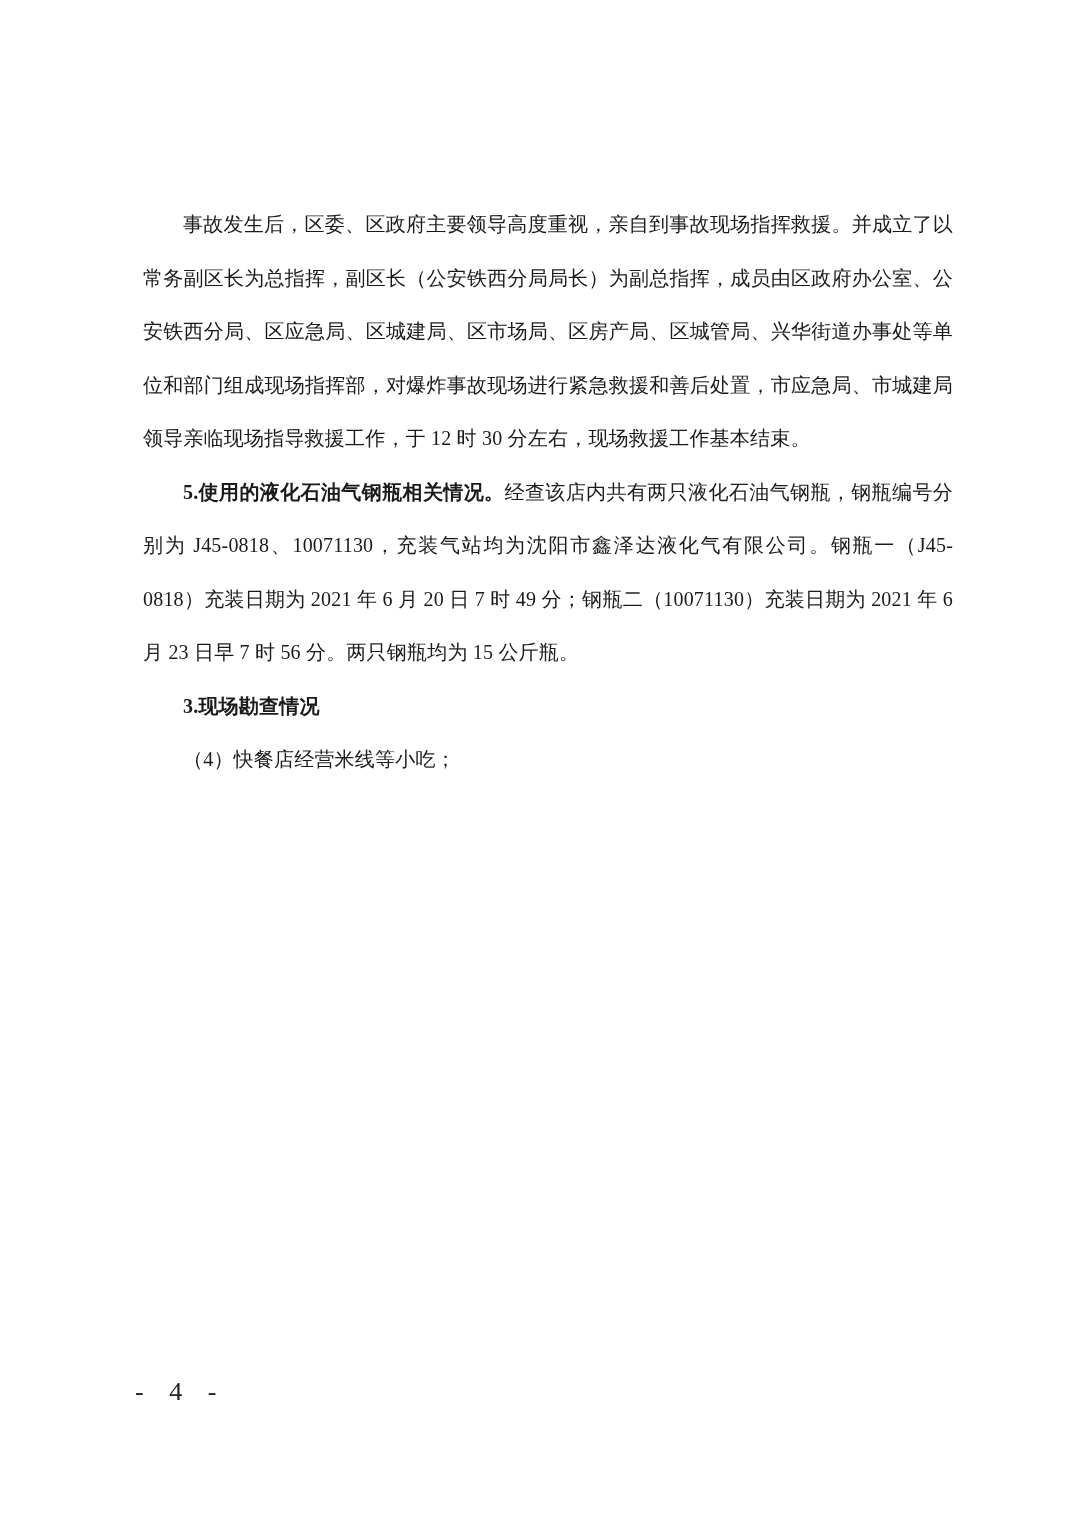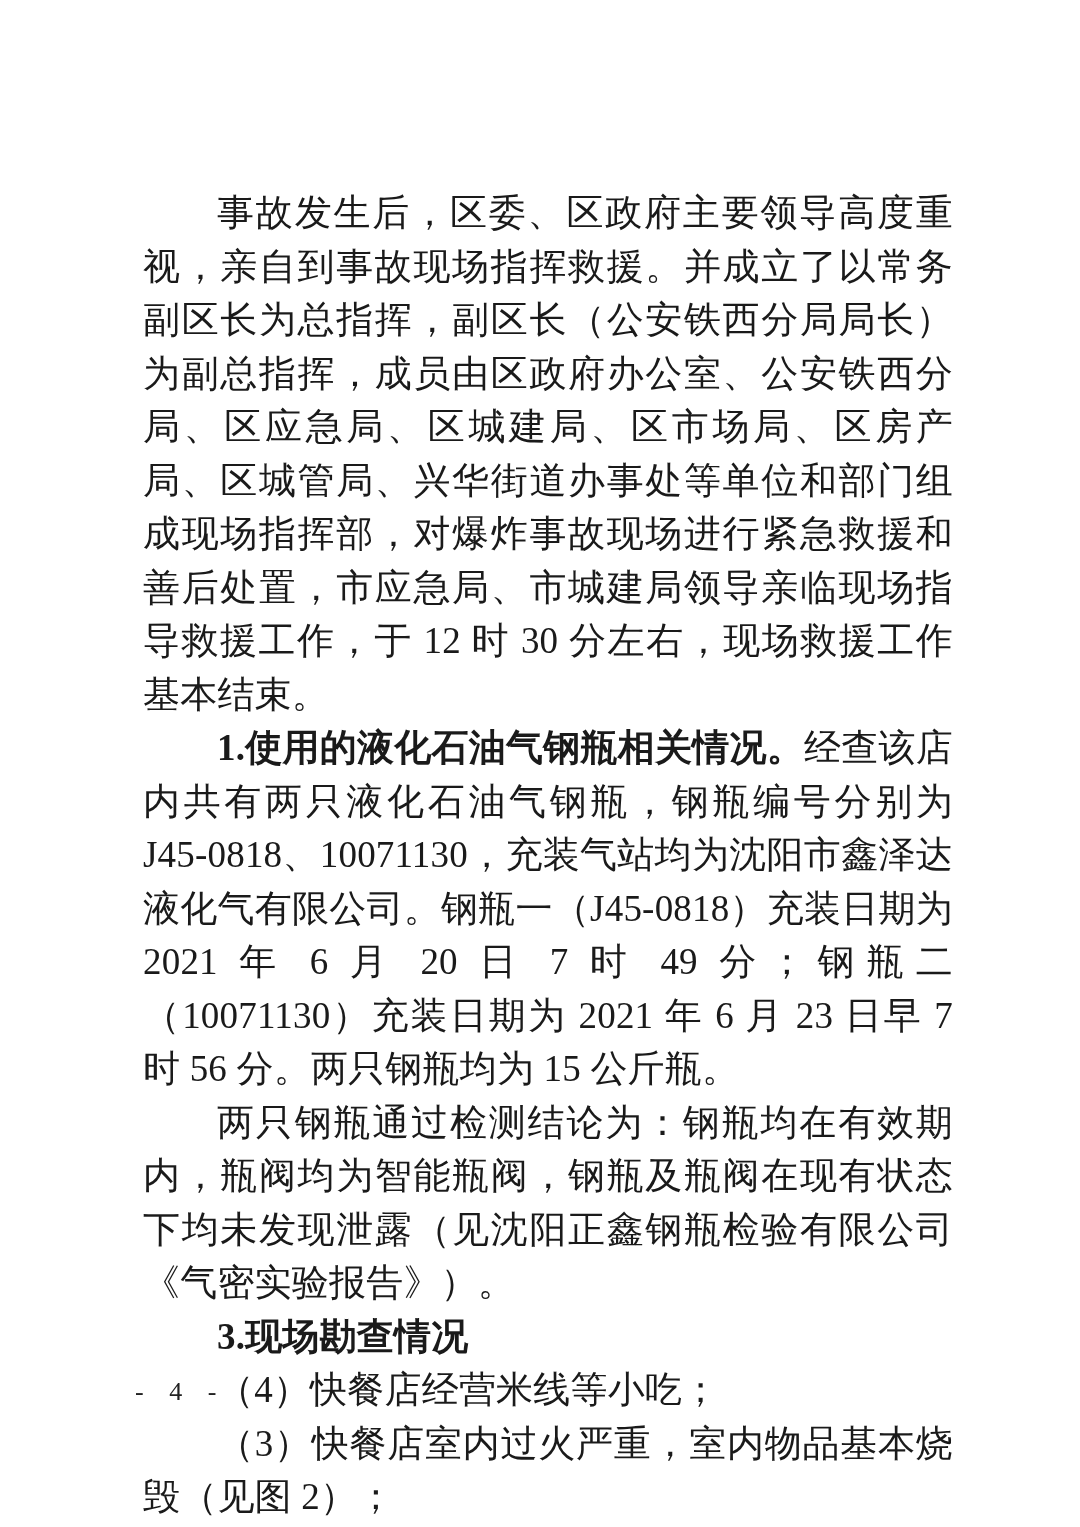--- a/index.html
+++ b/index.html
@@ -12,23 +12,23 @@
     width: 1080px;
     height: 1527px;
     background: #ffffff;
     overflow: hidden;
     font-family: "Liberation Serif", "DejaVu Serif", serif;
     color: #1a1a1a;
   }
   .content {
     position: absolute;
     left: 143px;
-    top: 186px;
+    top: 198px;
     width: 810px;
-    font-size: 37px;
+    font-size: 20px;
     line-height: 53.5px;
     text-align: justify;
     text-justify: inter-ideograph;
     letter-spacing: 0.2px;
   }
   .content p {
     margin: 0;
     padding: 0;
     text-indent: 2em;
   }
@@ -44,20 +44,18 @@
     word-spacing: 9px;
     color: #222222;
   }
 </style>
 </head>
 <body>
 
 <div class="page">
   <div class="content">
     <p><span class="lead"></span><span>事故发生后，区委、区政府主要领导高度重视，亲自到事故现场指挥救援。并成立了以常务副区长为总指挥，副区长（公安铁西分局局长）为副总指挥，成员由区政府办公室、公安铁西分局、区应急局、区城建局、区市场局、区房产局、区城管局、兴华街道办事处等单位和部门组成现场指挥部，对爆炸事故现场进行紧急救援和善后处置，市应急局、市城建局领导亲临现场指导救援工作，于 12 时 30 分左右，现场救援工作基本结束。</span></p>
-    <p><span class="lead">1.使用的液化石油气钢瓶相关情况。</span><span>经查该店内共有两只液化石油气钢瓶，钢瓶编号分别为 J45-0818、10071130，充装气站均为沈阳市鑫泽达液化气有限公司。钢瓶一（J45-0818）充装日期为 2021 年 6 月 20 日 7 时 49 分；钢瓶二（10071130）充装日期为 2021 年 6 月 23 日早 7 时 56 分。两只钢瓶均为 15 公斤瓶。</span></p>
-    <p><span class="lead"></span><span>两只钢瓶通过检测结论为：钢瓶均在有效期内，瓶阀均为智能瓶阀，钢瓶及瓶阀在现有状态下均未发现泄露（见沈阳正鑫钢瓶检验有限公司《气密实验报告》）。</span></p>
+    <p><span class="lead">5.使用的液化石油气钢瓶相关情况。</span><span>经查该店内共有两只液化石油气钢瓶，钢瓶编号分别为 J45-0818、10071130，充装气站均为沈阳市鑫泽达液化气有限公司。钢瓶一（J45-0818）充装日期为 2021 年 6 月 20 日 7 时 49 分；钢瓶二（10071130）充装日期为 2021 年 6 月 23 日早 7 时 56 分。两只钢瓶均为 15 公斤瓶。</span></p>
     <p><span class="lead">3.现场勘查情况</span><span></span></p>
     <p><span class="lead"></span><span>（4）快餐店经营米线等小吃；</span></p>
-    <p><span class="lead"></span><span>（3）快餐店室内过火严重，室内物品基本烧毁（见图 2）；</span></p>
   </div>
   <div class="footer">- 4 -</div>
 </div>
 
 </body></html>

